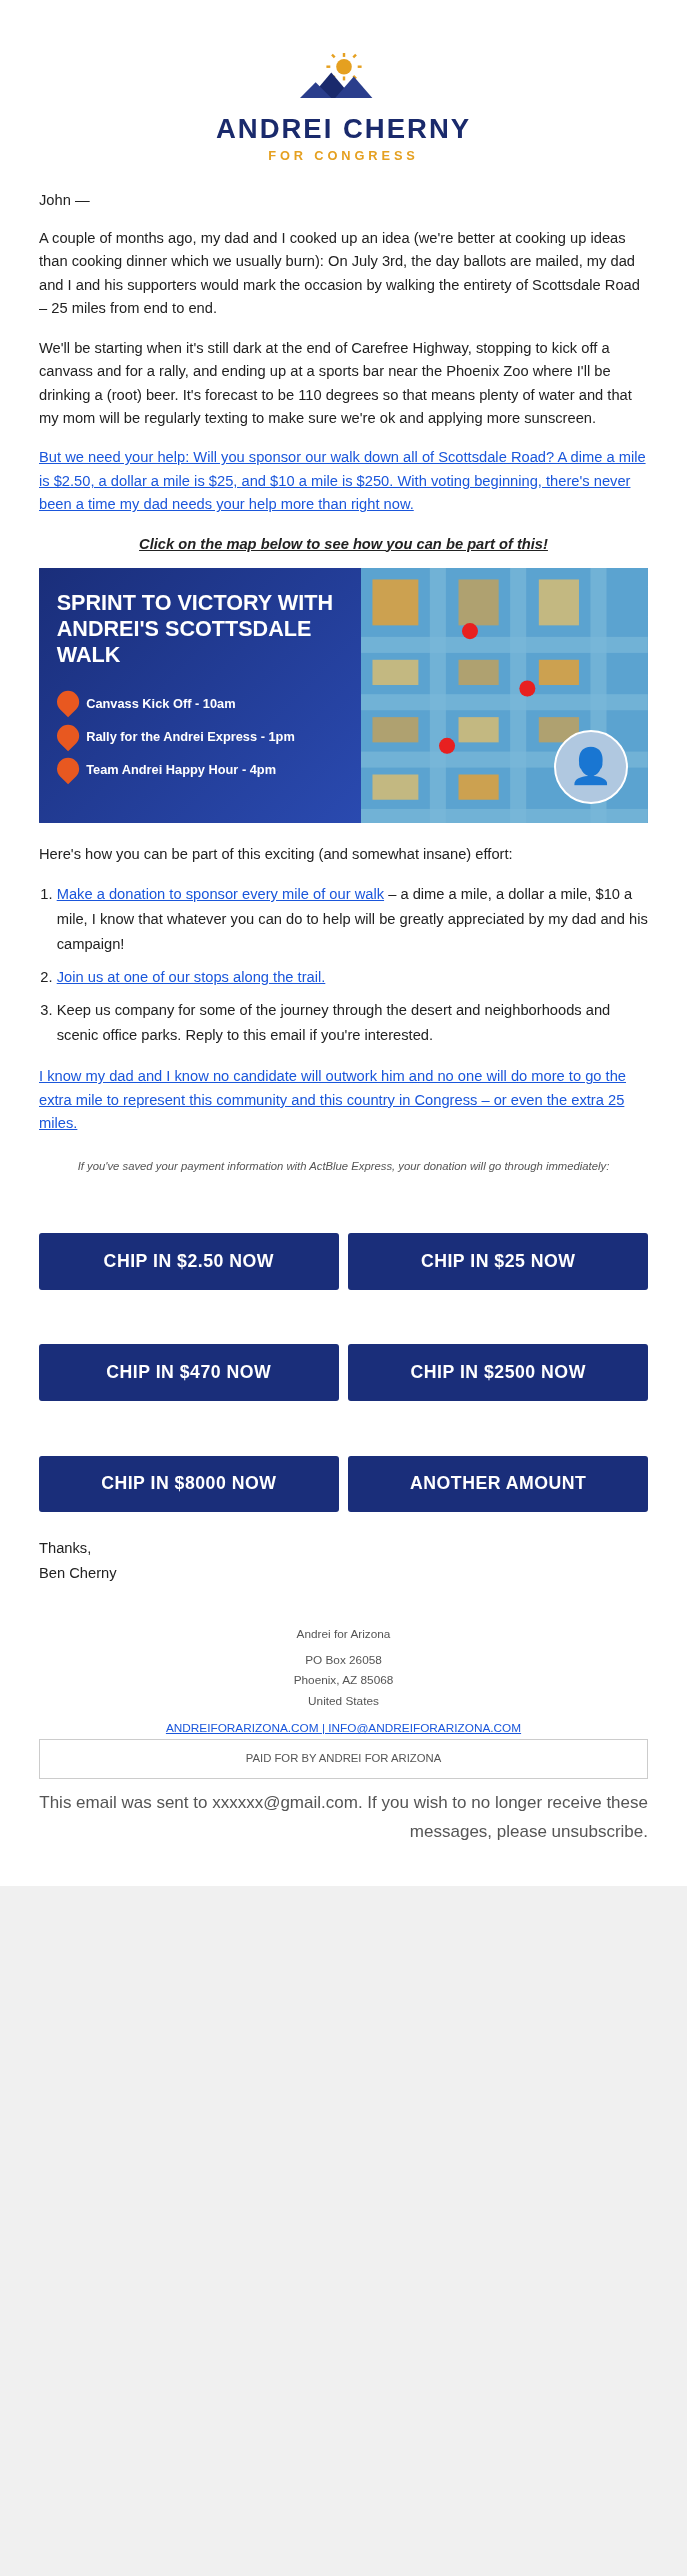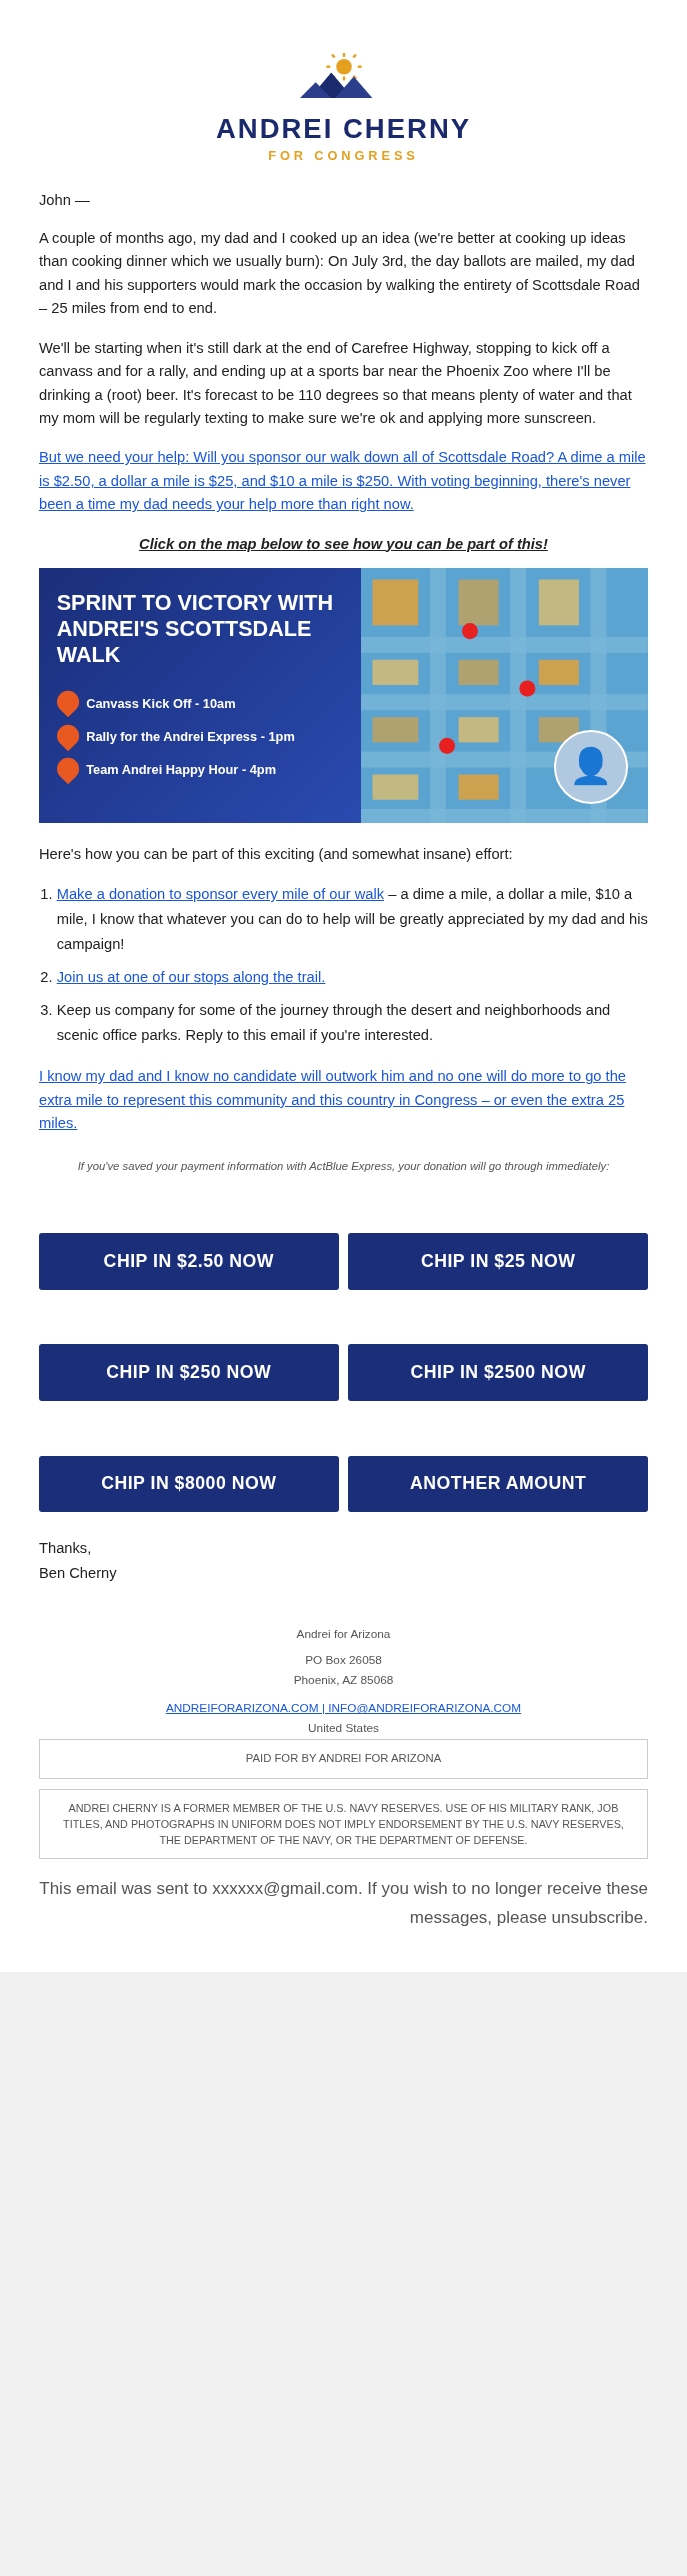--- a/index.html
+++ b/index.html
@@ -354,38 +354,37 @@
     </li>
   </ol>
 
   <p class="know-paragraph">I know my dad and I know no candidate will outwork him and no one will do more to go the extra mile to represent this community and this country in Congress – or even the extra 25 miles.</p>
 
   <p class="actblue-note">If you've saved your payment information with ActBlue Express, your donation will go through immediately:</p>
 
   <div class="button-grid">
     <button class="chip-button">CHIP IN $2.50 NOW</button>
     <button class="chip-button">CHIP IN $25 NOW</button>
-    <button class="chip-button">CHIP IN $250 NOW</button>
+    <button class="chip-button">CHIP IN $470 NOW</button>
     <button class="chip-button">CHIP IN $2500 NOW</button>
     <button class="chip-button">CHIP IN $8000 NOW</button>
     <button class="chip-button">ANOTHER AMOUNT</button>
   </div>
 
   <div class="sign-off">
     <div>Thanks,</div>
     <div>Ben Cherny</div>
   </div>
 
   <div class="footer-area">
     <div class="footer-org">Andrei for Arizona</div>
     <div>PO Box 26058</div>
     <div>Phoenix, AZ 85068</div>
+    <div>United States</div>
     <div style="margin-top:7.9px;">
       <span class="footer-links">ANDREIFORARIZONA.COM | INFO@ANDREIFORARIZONA.COM</span>
     </div>
-    <div>United States</div>
     <div class="footer-disclosure">PAID FOR BY ANDREI FOR ARIZONA</div>
-    <div class="footer-disclaimer">ANDREI CHERNY IS A FORMER MEMBER OF THE U.S. NAVY RESERVES. USE OF HIS MILITARY RANK, JOB TITLES, AND PHOTOGRAPHS IN UNIFORM DOES NOT IMPLY ENDORSEMENT BY THE U.S. NAVY RESERVES, THE DEPARTMENT OF THE NAVY, OR THE DEPARTMENT OF DEFENSE.</div>
     <div class="footer-unsubscribe">This email was sent to xxxxxx@gmail.com. If you wish to no longer receive these messages, please unsubscribe.</div>
   </div>
 
 </div>
 
 
 </body></html>

